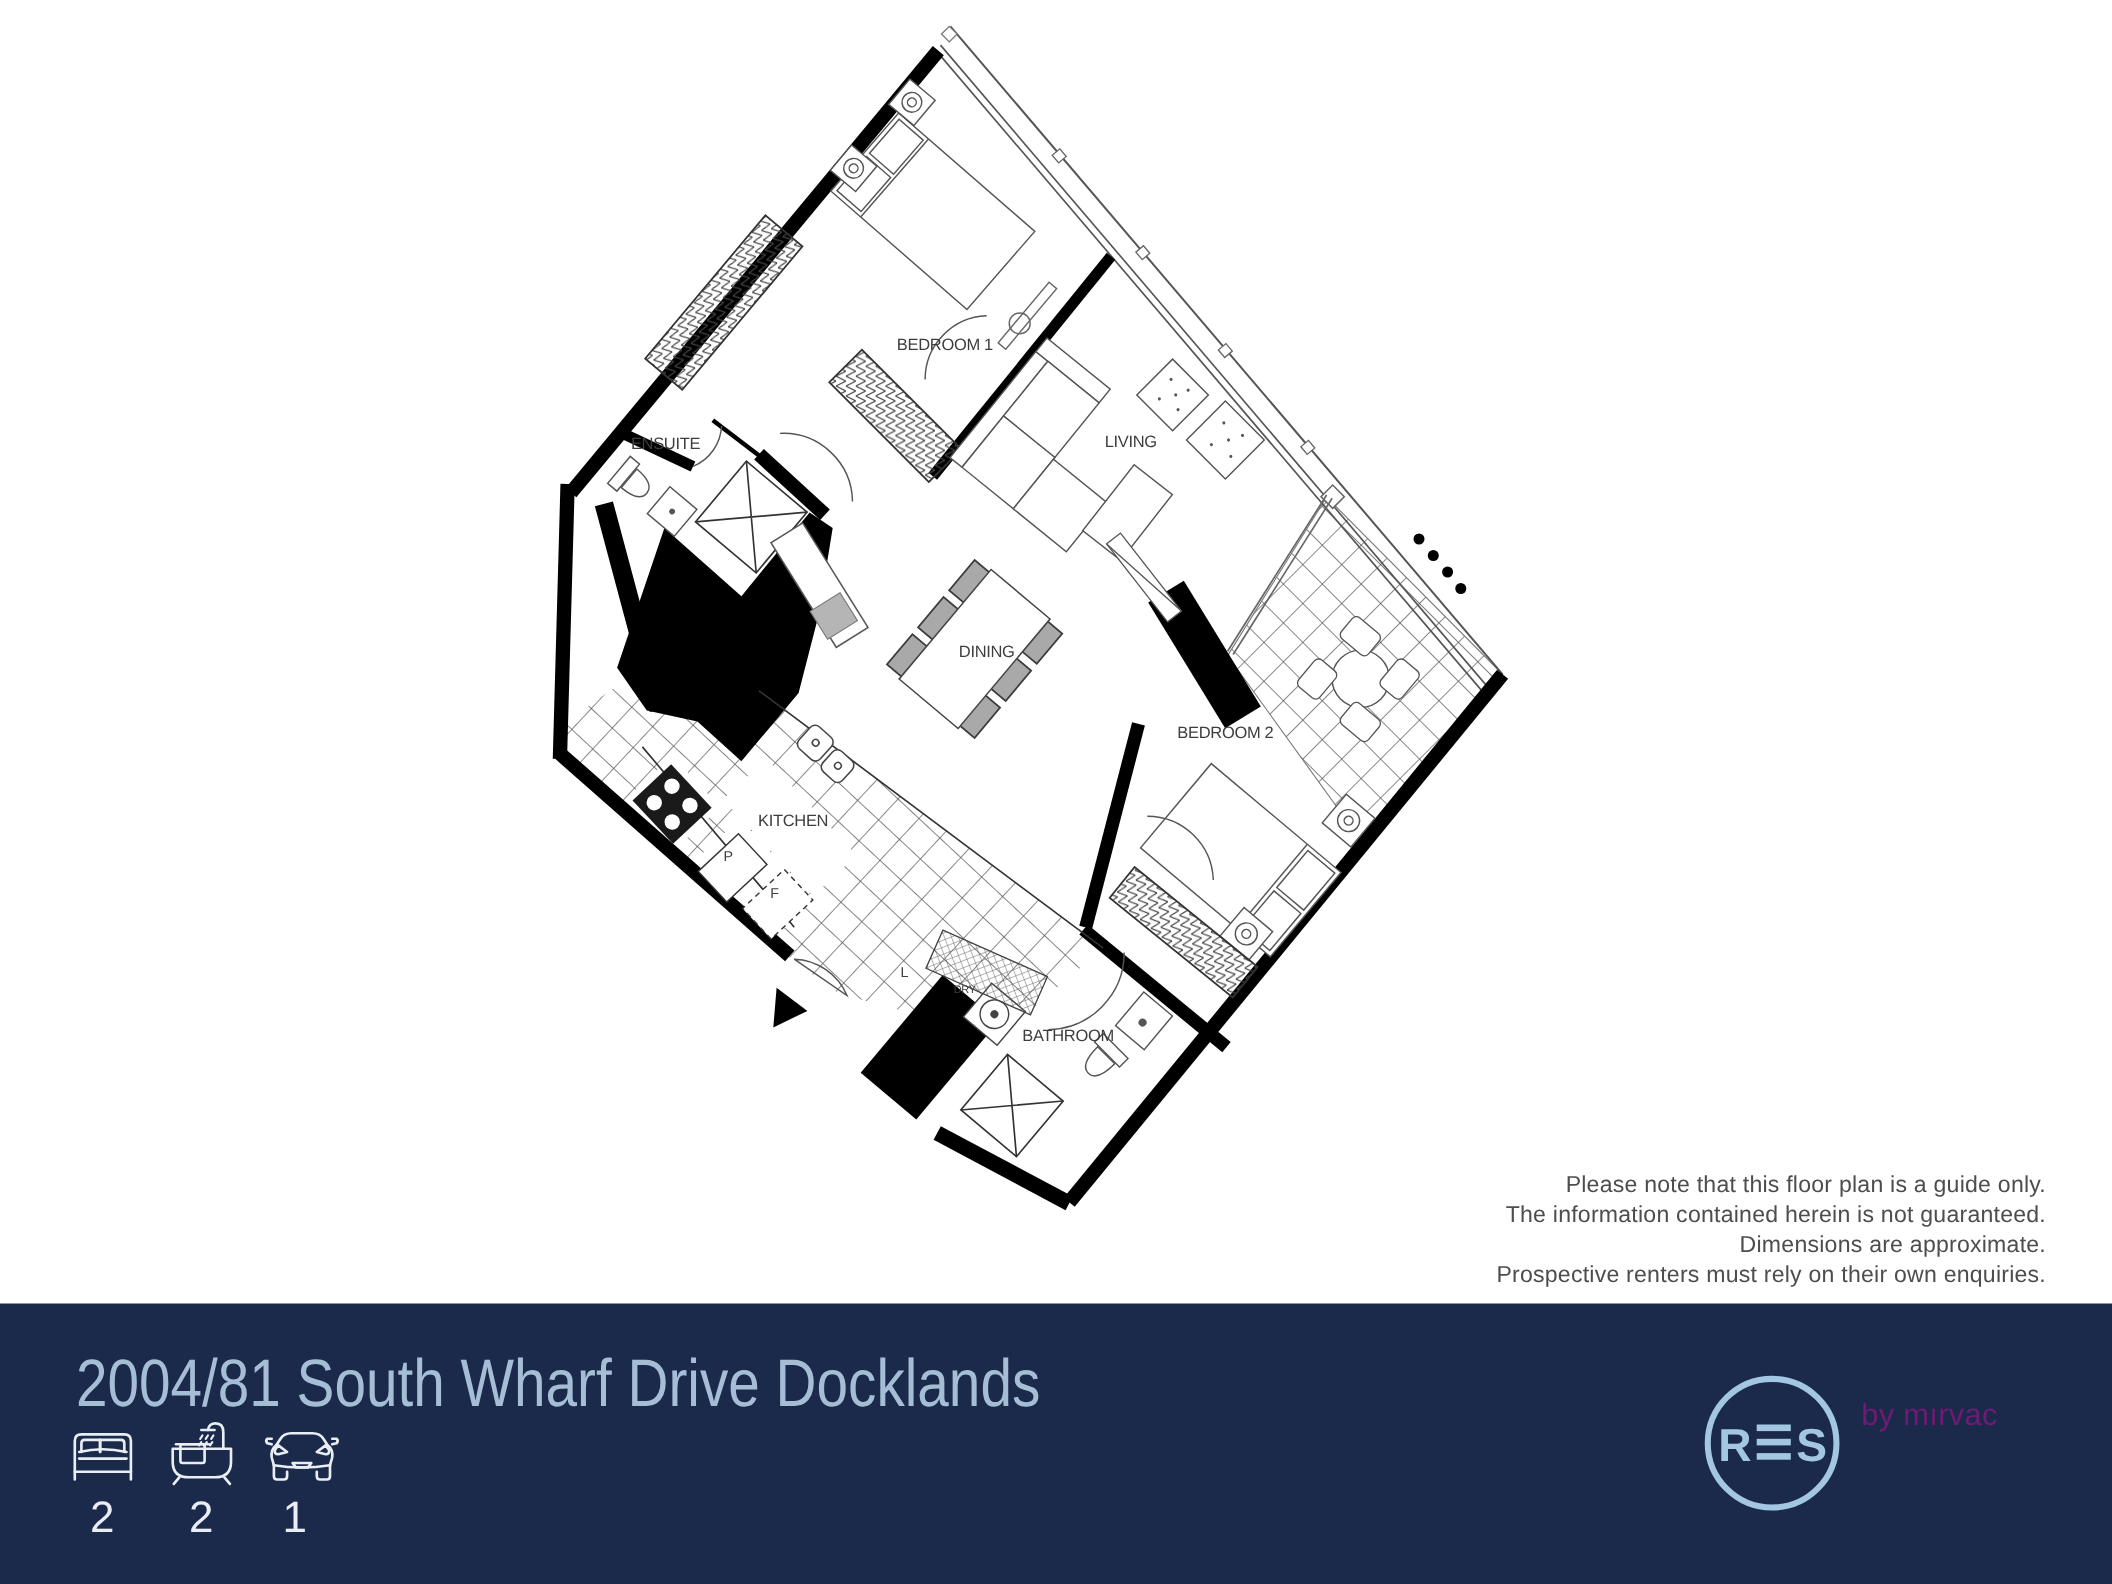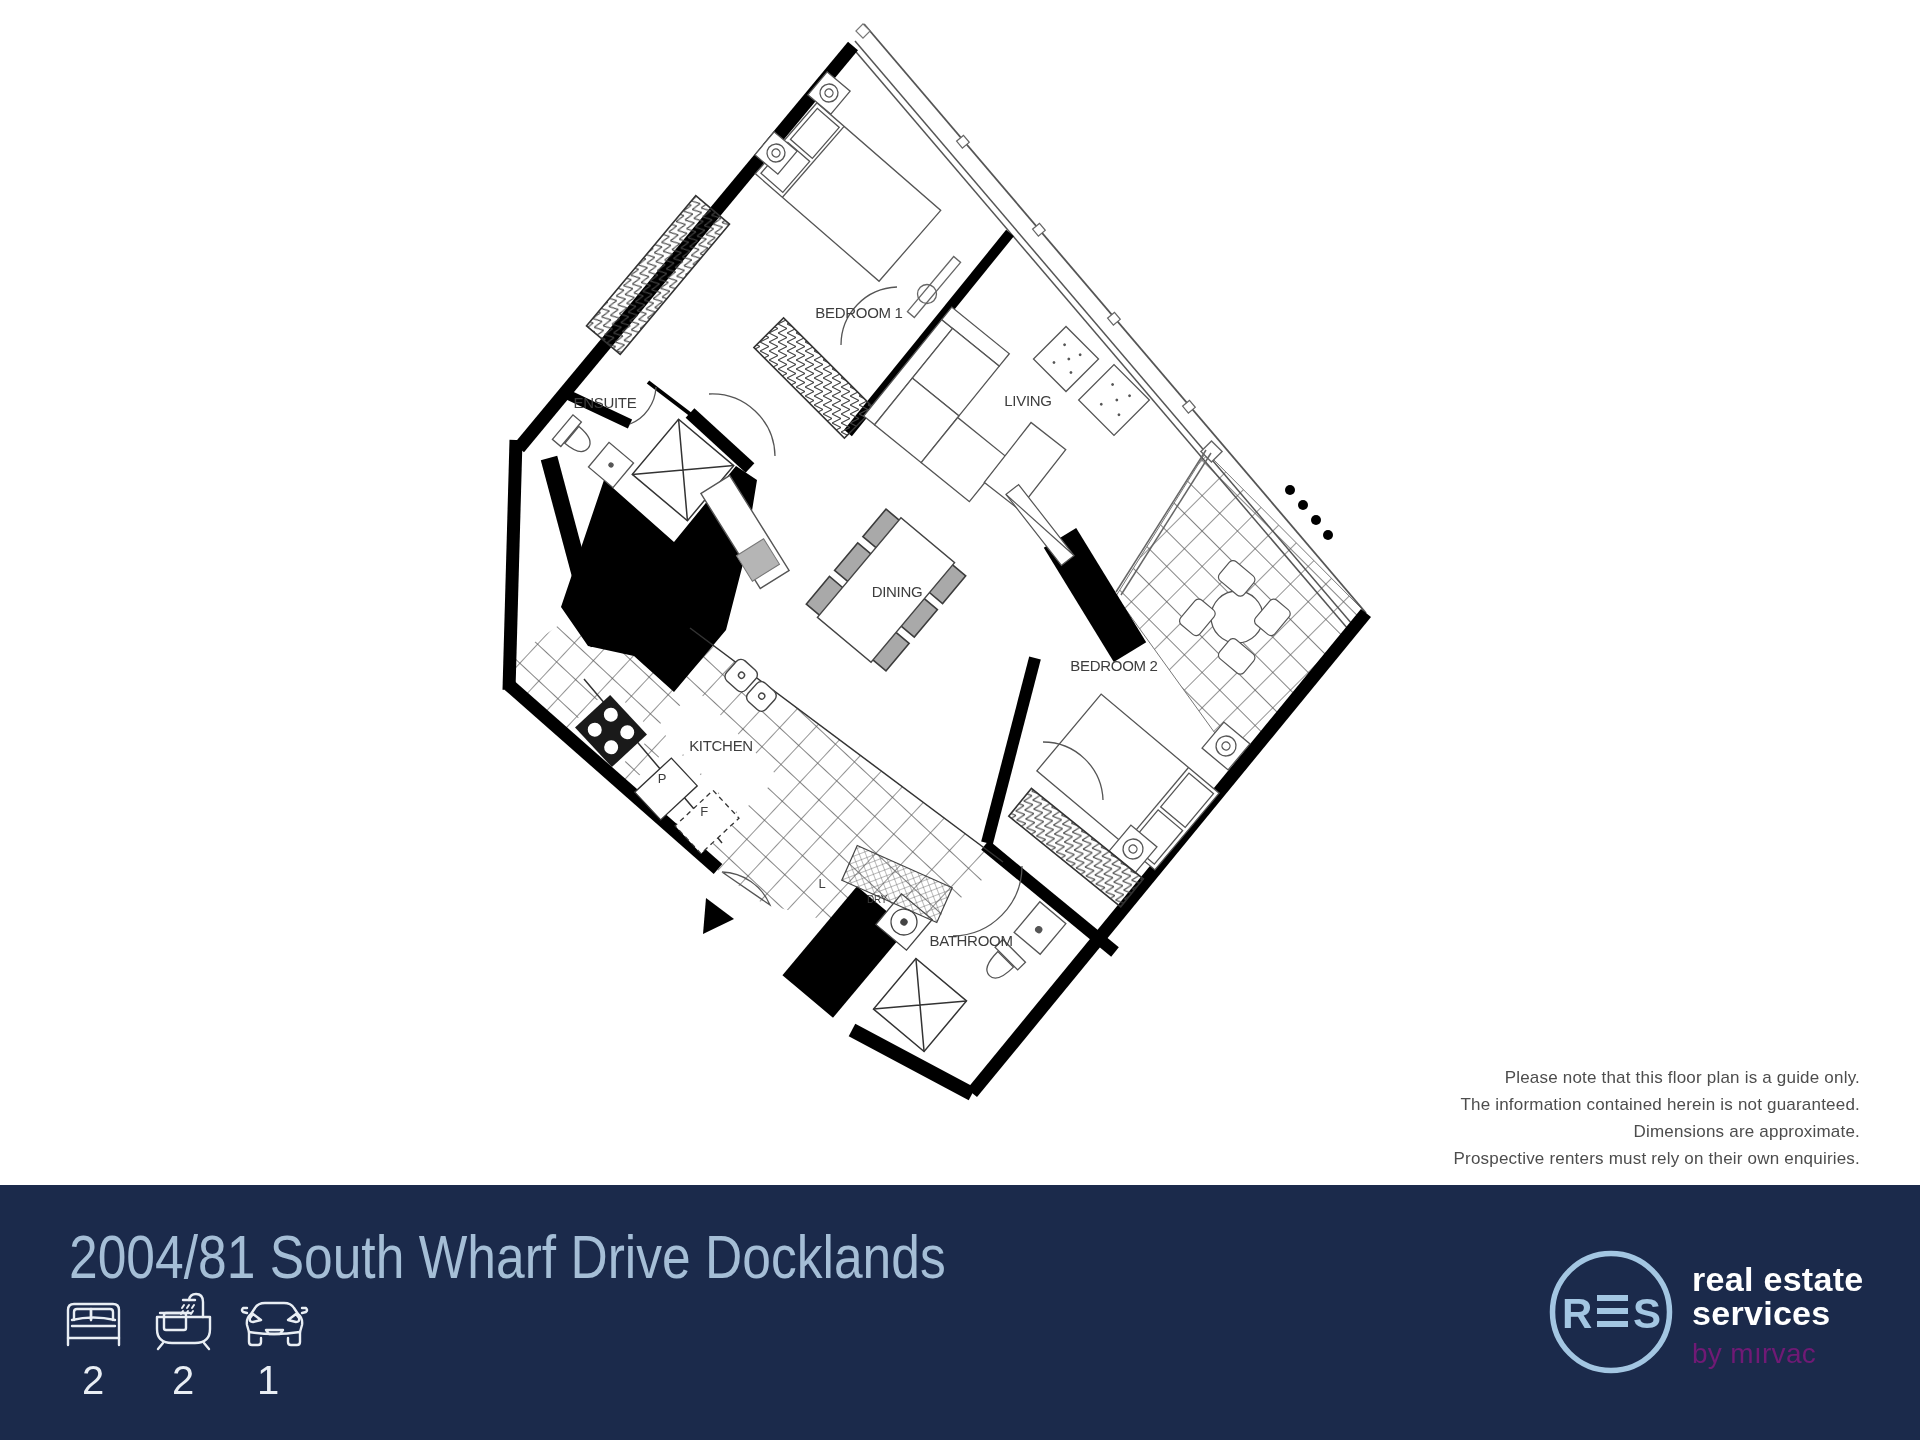--- a/index.html
+++ b/index.html
@@ -1,20 +1,20 @@
 <!DOCTYPE html>
 <html><head>
 <meta charset="utf-8">
 <style>
   html,body{margin:0;padding:0;background:#fff;width:1920px;height:1440px;overflow:hidden;
     font-family:"Liberation Sans", sans-serif;}
   #page{position:relative;width:1920px;height:1440px;background:#fff;}
   #plan{position:absolute;left:0;top:0;}
   #disclaimer{position:absolute;right:60px;top:1064px;text-align:right;color:#4d4d4d;
-    font-size:17px;line-height:27px;letter-spacing:0.2px;}
+    font-size:21px;line-height:27px;letter-spacing:0.2px;}
   #footer{position:absolute;left:0;top:1185px;width:1920px;height:255px;background:#1b2a4b;}
   #title{position:absolute;left:69px;top:1222px;color:#a5bed6;font-size:61px;letter-spacing:0px;transform:scaleX(0.845);transform-origin:0 0;}
   .num{position:absolute;top:1358px;color:#e9eef4;font-size:40px;width:60px;text-align:center;}
   #icons{position:absolute;left:0;top:0;}
   #logo{position:absolute;left:0;top:0;}
   #brand{position:absolute;left:1692px;top:1262px;color:#fff;}
   #brand .b1{font-size:34px;font-weight:bold;letter-spacing:0.3px;line-height:34px;}
   #brand .b2{font-size:28px;color:#701a75;margin-top:8px;letter-spacing:0.3px;}
 </style>
 </head>
@@ -407,16 +407,15 @@
     <g fill="#a3c6e2">
       <text x="1562" y="1328" font-size="42" font-weight="bold" font-family="Liberation Sans, sans-serif">R</text>
       <rect x="1597" y="1295" width="31" height="6"></rect>
       <rect x="1597" y="1308" width="31" height="6"></rect>
       <rect x="1597" y="1321" width="31" height="6"></rect>
       <text x="1633" y="1328" font-size="42" font-weight="bold" font-family="Liberation Sans, sans-serif">S</text>
     </g>
   </svg>
 
   <div id="brand">
-      <div class="b1">real estate<br>services</div>
       <div class="b2">by mırvac</div>
     </div>
 </div>
 
 </body></html>

